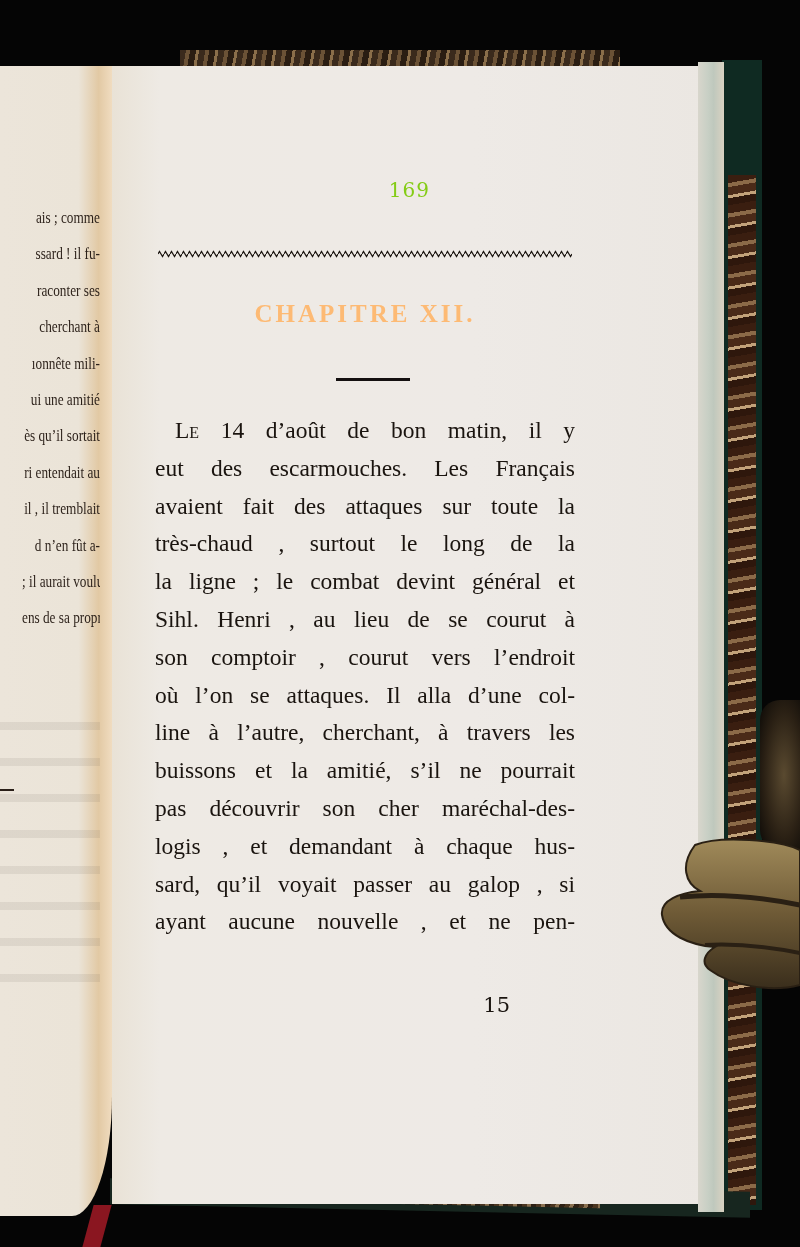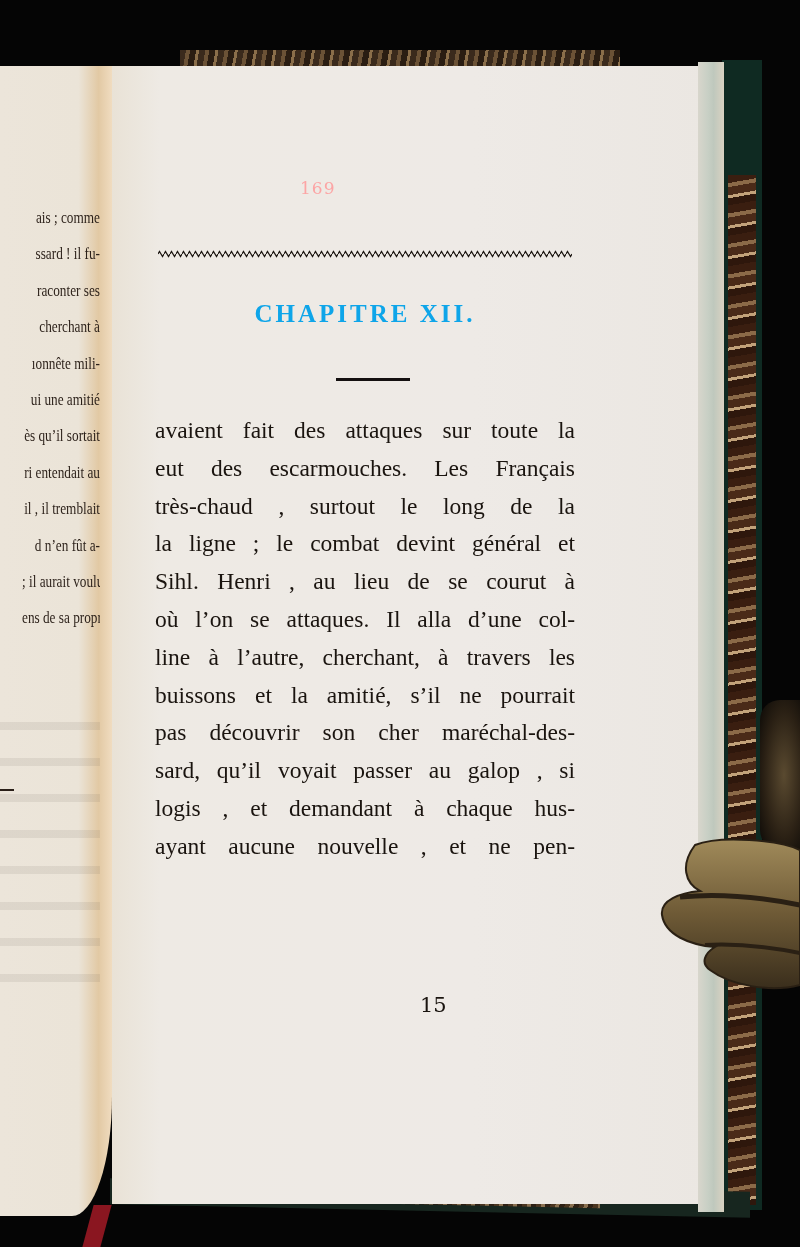--- a/index.html
+++ b/index.html
@@ -24,30 +24,30 @@
     font-family:"Liberation Serif",serif;font-size:17px;color:#2a1f18;
     transform:scaleX(0.78);transform-origin:right center;}
   .ghost{left:0;top:700px;width:100px;height:300px;
     background:repeating-linear-gradient(180deg,transparent 0 22px,rgba(90,80,70,0.10) 22px 30px,transparent 30px 36px);}
   .left-dash{left:0;top:789px;width:14px;height:2px;background:#2a1f18;}
   
   .right-page{left:112px;top:66px;width:598px;height:1138px;
     background:linear-gradient(90deg,#e9e2d6 0%,#eeeae4 8%,#eeeae6 60%,#ebe7e2 100%);}
   .fore-edge{left:698px;top:62px;width:26px;height:1150px;
     background:linear-gradient(90deg,#d8d6cc 0%,#c7cfc4 40%,#bfc8bd 60%,#d9d2c2 100%);}
-  .page-number{left:300px;top:178px;width:130px;text-align:left;font-size:17px;color:#fca5a5;letter-spacing:1px;}
+  .page-number{left:300px;top:178px;width:130px;text-align:right;font-size:20px;color:#84cc16;letter-spacing:1px;}
   .wavy-rule{left:158px;top:250px;width:414px;height:8px;}
-  .chapter-title{left:150px;top:300px;width:430px;text-align:center;font-size:25px;letter-spacing:3px;color:#0ea5e9;font-family:"Liberation Serif",serif;font-weight:bold;}
+  .chapter-title{left:150px;top:300px;width:430px;text-align:center;font-size:25px;letter-spacing:3px;color:#fdba74;font-family:"Liberation Serif",serif;font-weight:bold;}
   .short-rule{left:336px;top:378px;width:74px;height:3px;background:#141010;}
   .body-text{left:155px;top:412px;width:420px;}
   .body-line{display:block;height:37.8px;line-height:37.8px;font-family:"Liberation Serif",serif;font-size:23.5px;color:#1a140f;
     text-align:justify;text-align-last:justify;white-space:nowrap;}
   .body-line.first{text-indent:20px;}
   .small-caps{font-variant:small-caps;}
-  .signature{left:420px;top:993px;width:90px;text-align:left;font-size:21px;color:#1a140f;}
+  .signature{left:420px;top:993px;width:90px;text-align:right;font-size:21px;color:#1a140f;}
   
   .clasp{left:660px;top:835px;width:140px;height:160px;}
   .clasp-top{left:760px;top:700px;width:40px;height:150px;background:radial-gradient(ellipse at 60% 50%,#5a4a30 0%,#2a2014 60%,#0a0806 100%);border-radius:20px 0 0 20px;}
 </style>
 </head>
 <body>
 
 <div class="abs marble-top"></div>
 <div class="abs cover-right"></div>
 <div class="abs marble-right"></div>
@@ -84,31 +84,33 @@
       <path d="M0 4 L1.5 1.5 L3 4 L4.5 6.5 L6 4" fill="none" stroke="#1a140f" stroke-width="1.3"></path>
     </pattern>
   </defs>
   <rect x="0" y="0" width="414" height="8" fill="url(#wv)"></rect>
 </svg>
 
 <div class="abs chapter-title">CHAPITRE XII.</div>
 <div class="abs short-rule"></div>
 
 <div class="abs body-text">
+  <span class="body-line first"><span class="small-caps">Le</span><span> 14 d’août de bon matin, il y</span></span>
+  <span class="body-line">eut des escarmouches. Les Français</span>
   <span class="body-line">avaient fait des attaques sur toute la</span>
-  <span class="body-line">eut des escarmouches. Les Français</span>
   <span class="body-line">très-chaud ,  surtout  le  long  de  la</span>
   <span class="body-line">la ligne ; le combat devint général et</span>
   <span class="body-line">Sihl. Henri , au lieu de se courut à</span>
+  <span class="body-line">son comptoir , courut vers l’endroit</span>
   <span class="body-line">où l’on se attaques. Il alla d’une col-</span>
   <span class="body-line">line à l’autre, cherchant, à travers les</span>
   <span class="body-line">buissons et la amitié, s’il ne pourrait</span>
   <span class="body-line">pas découvrir son cher maréchal-des-</span>
+  <span class="body-line">logis , et demandant à chaque hus-</span>
   <span class="body-line">sard, qu’il voyait passer au galop , si</span>
-  <span class="body-line">logis , et demandant à chaque hus-</span>
   <span class="body-line">ayant aucune nouvelle , et ne pen-</span>
 </div>
 
 <div class="abs signature">15</div>
 
 <div class="abs clasp-top"></div>
 <svg class="abs clasp" viewBox="0 0 140 160">
   <defs>
     <linearGradient id="brass" x1="0" y1="0" x2="0" y2="1">
       <stop offset="0" stop-color="#a08a5a"></stop>

